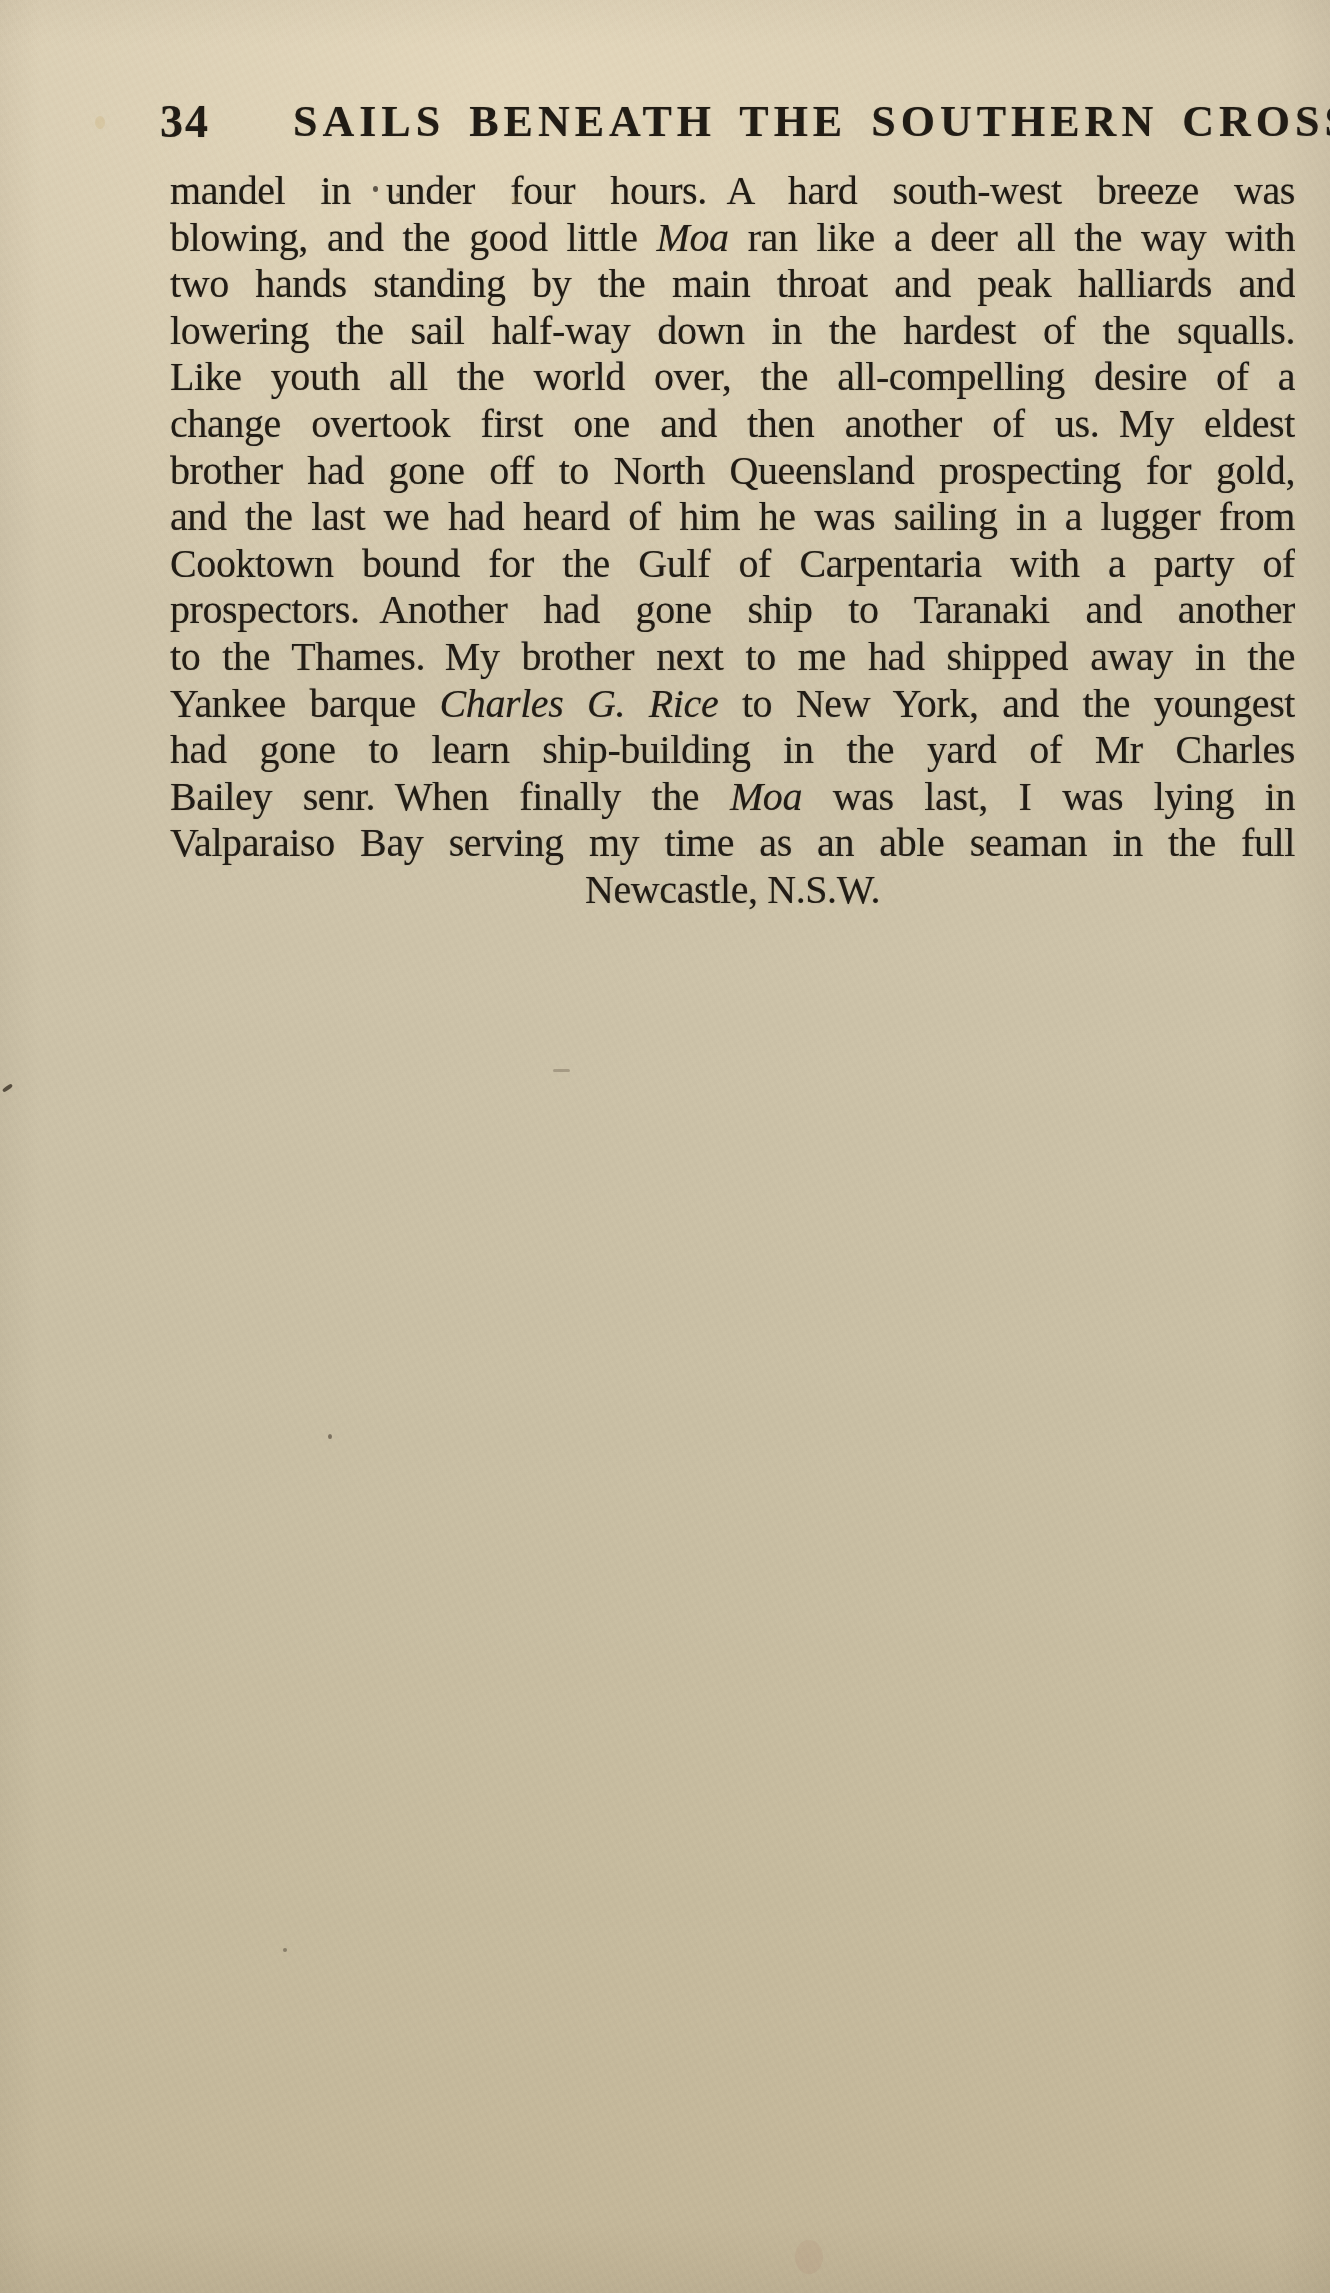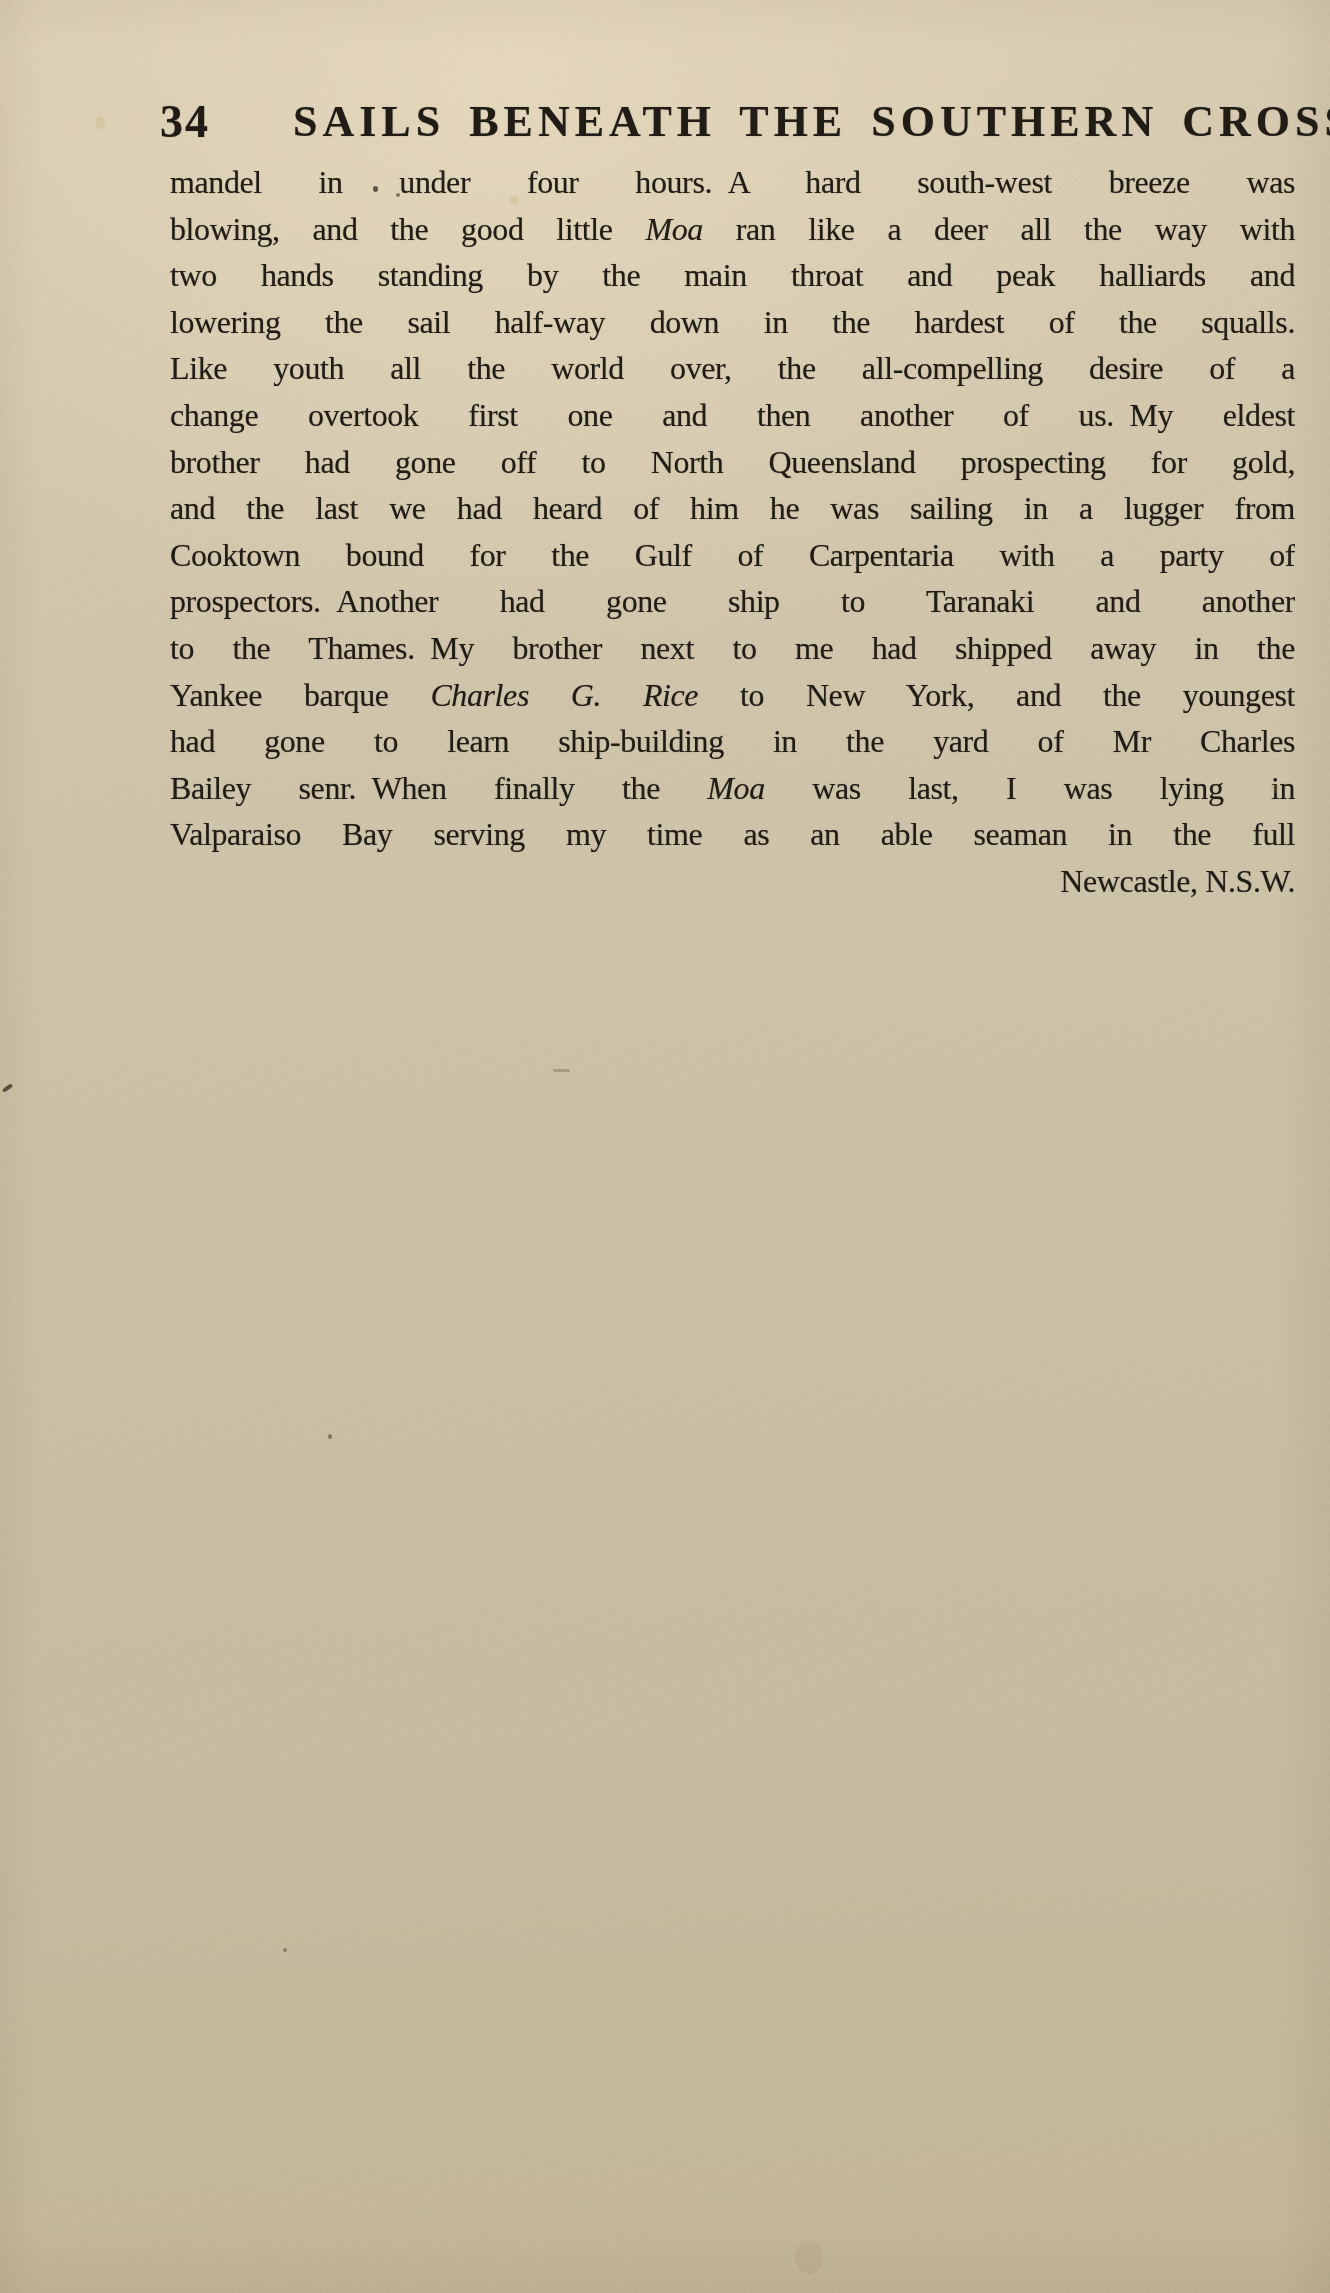--- a/index.html
+++ b/index.html
@@ -53,38 +53,38 @@
     font-size: 44px;
     line-height: 36px;
     font-weight: 700;
     letter-spacing: 5px;
     word-spacing: 8px;
     white-space: nowrap;
   }
   #page-text {
     position: absolute;
     left: 170px;
-    top: 159px;
+    top: 168px;
     width: 1125px;
-    font-size: 32px;
+    font-size: 40px;
     letter-spacing: -0.4px;
   }
   .line {
     height: 46.6px;
     line-height: 46.6px;
     text-align: justify;
     overflow: hidden;
   }
   .line::after {
     content: "";
     display: inline-block;
     width: 100%;
     height: 0;
   }
-  .line.last { text-align: right; }
+  .line.last { text-align: center; }
   .line.last::after { content: none; }
   .it { font-style: italic; }
 
   .artifact { position: absolute; pointer-events: none; }
 </style>
 </head>
 <body style="--ink: #211c15;">
 
 <div id="paper"></div>
 <div id="paper-shade"></div>

